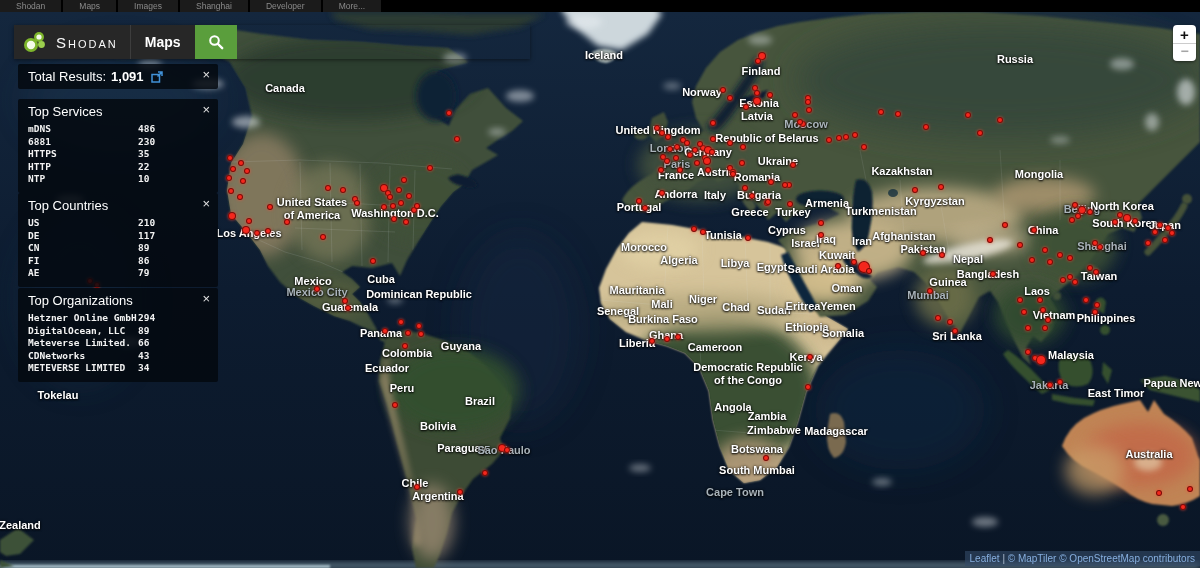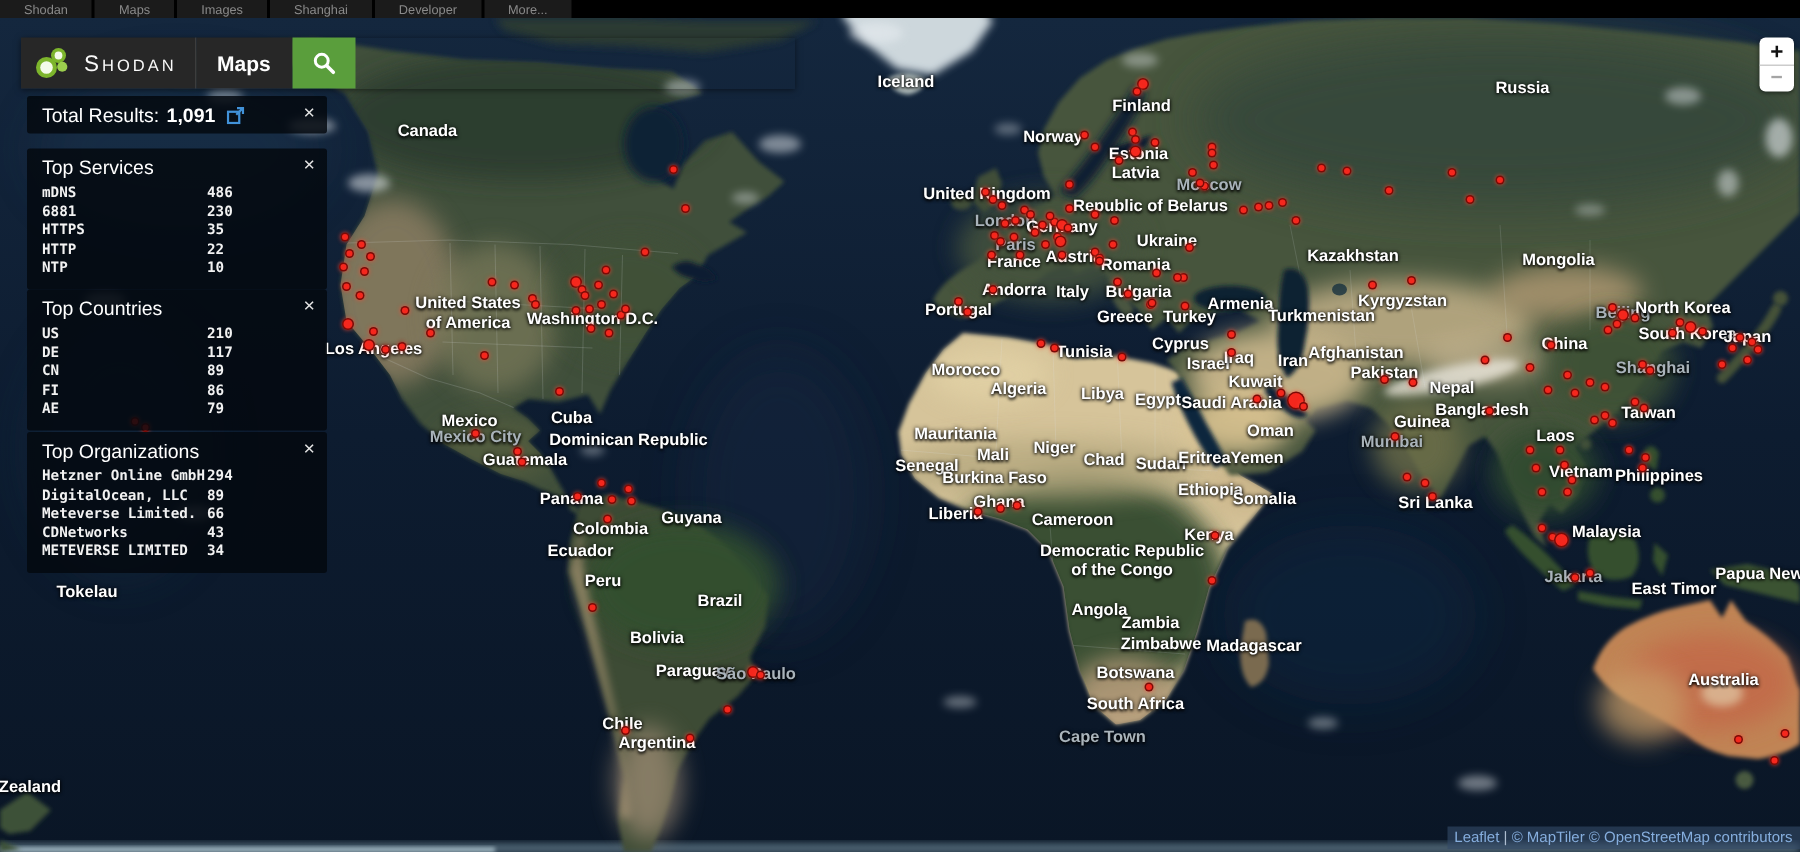--- a/index.html
+++ b/index.html
@@ -344,21 +344,21 @@
       <span class="map-label" style="left: 807px; top: 315px;">Ethiopia</span>
       <span class="map-label" style="left: 843px; top: 321px;">Somalia</span>
       <span class="map-label" style="left: 806px; top: 345px;">Kenya</span>
       <span class="map-label" style="left: 748px; top: 362px;">Democratic Republic
 of the Congo</span>
       <span class="map-label" style="left: 733px; top: 395px;">Angola</span>
       <span class="map-label" style="left: 767px; top: 404px; text-align: right;">Zambia</span>
       <span class="map-label" style="left: 774px; top: 418px;">Zimbabwe</span>
       <span class="map-label" style="left: 836px; top: 419px;">Madagascar</span>
       <span class="map-label" style="left: 757px; top: 437px;">Botswana</span>
-      <span class="map-label" style="left: 757px; top: 458px;">South Africa</span>
+      <span class="map-label" style="left: 757px; top: 458px;">South Mumbai</span>
       <span class="map-label city" style="left: 735px; top: 480px;">Cape Town</span>
       <span class="map-label" style="left: 58px; top: 383px;">Tokelau</span>
       <span class="map-label" style="left: 20px; top: 513px;">Zealand</span>
     </div>
   <div id="marker-layer">
       <div class="marker" style="left: 227px; top: 143px; height: 6px; width: 6px; background: rgb(245, 39, 29);"></div>
       <div class="marker" style="left: 238px; top: 148px; height: 6px; width: 6px; background: rgb(245, 39, 29);"></div>
       <div class="marker" style="left: 230px; top: 154px; height: 6px; width: 6px; background: rgb(245, 39, 29);"></div>
       <div class="marker" style="left: 244px; top: 156px; height: 6px; width: 6px; background: rgb(245, 39, 29);"></div>
       <div class="marker" style="left: 226px; top: 163px; height: 6px; width: 6px; background: rgb(245, 39, 29);"></div>

